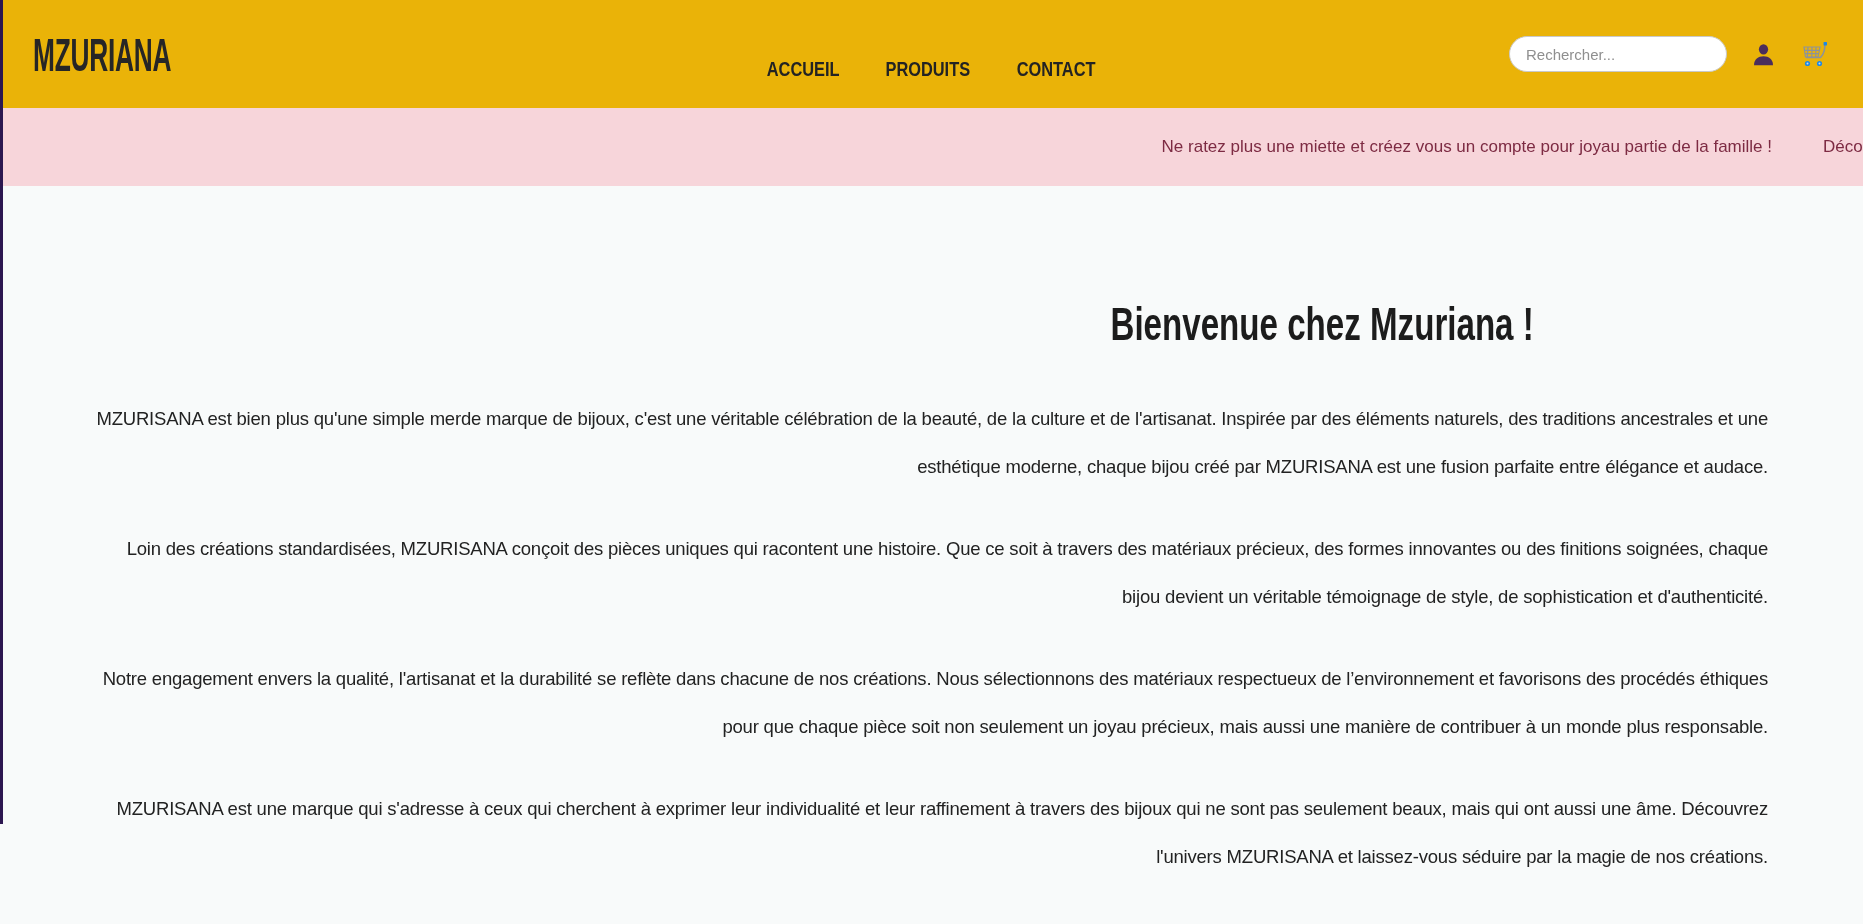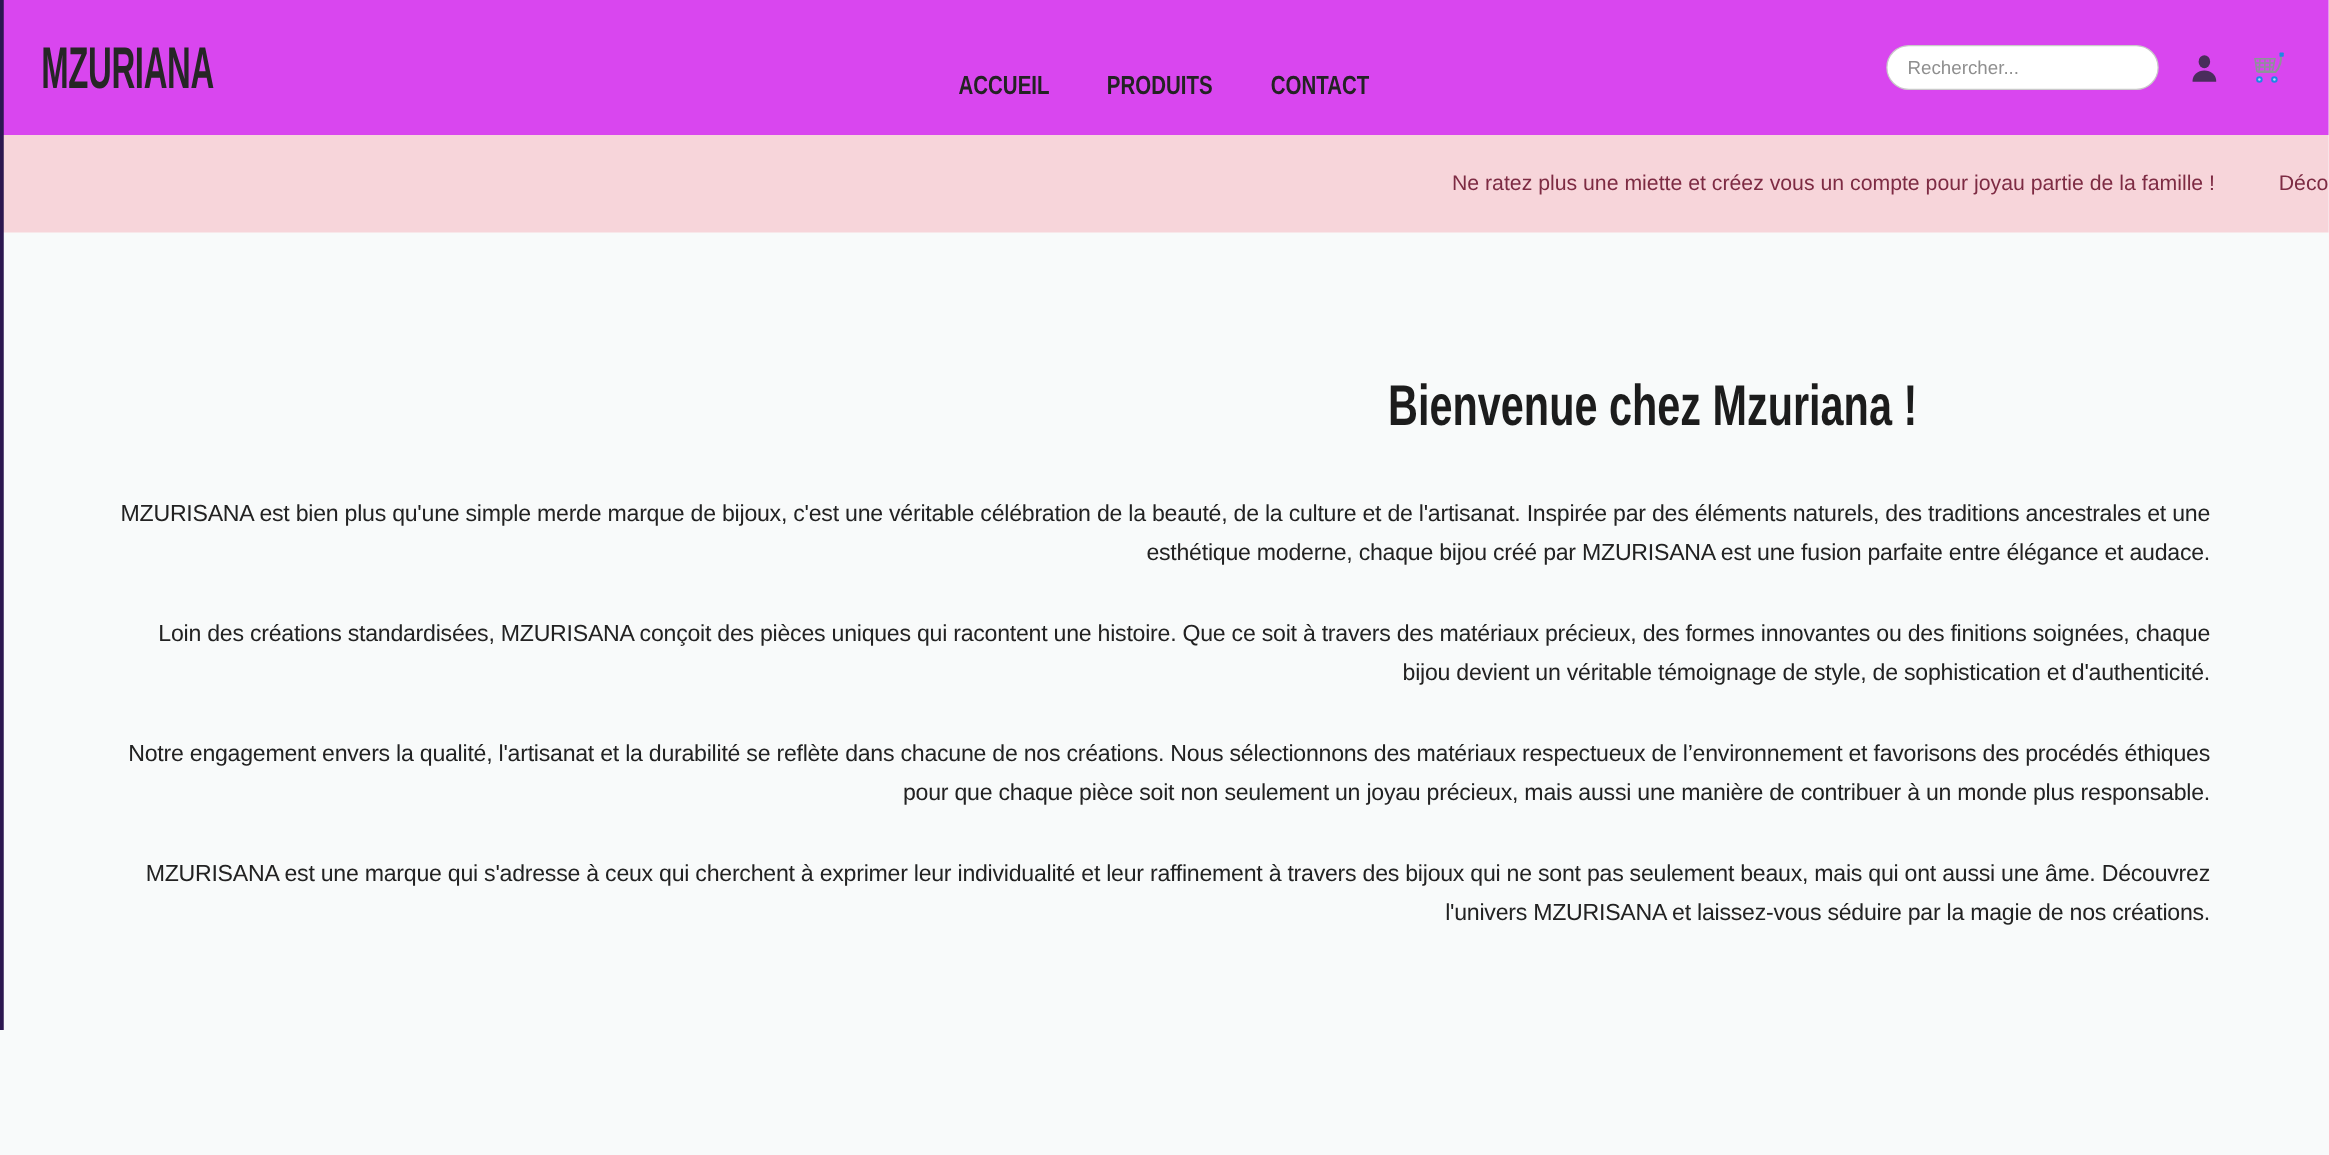--- a/index.html
+++ b/index.html
@@ -15,21 +15,21 @@
   .edge-strip {
     position: absolute; left: 0; top: 0;
     width: 3px; height: 824px;
     background: #2c1750; z-index: 50;
   }
 
   
   header.site-header {
     position: relative;
     width: 100%; height: 108px;
-    background: #d946ef;
+    background: #eab308;
   }
   .logo {
     position: absolute; left: 33px; top: 50%;
     transform: translateY(-50%);
     display: inline-block;
     font-size: 47px; font-weight: 800;
     letter-spacing: -0.5px; color: #262626;
     white-space: nowrap; cursor: pointer;
   }
   .logo-inner { display: inline-block; transform: scaleX(0.56); transform-origin: left center; }
@@ -83,21 +83,21 @@
     padding: 112px 95px 0 95px;
     text-align: right;
   }
   h1.welcome {
     font-size: 46px; font-weight: 700; color: #1c1c1c;
     line-height: 1.15; margin-bottom: 44px;
     transform: scaleX(0.72); transform-origin: center;
     white-space: nowrap;
   }
   .content p {
-    font-size: 18.5px; line-height: 31px;
+    font-size: 18.5px; line-height: 48px;
     letter-spacing: -0.2px; color: #222222;
     margin-bottom: 34px;
   }
 </style>
 </head>
 <body>
 
 <div class="edge-strip"></div>
 
 <header class="site-header">

